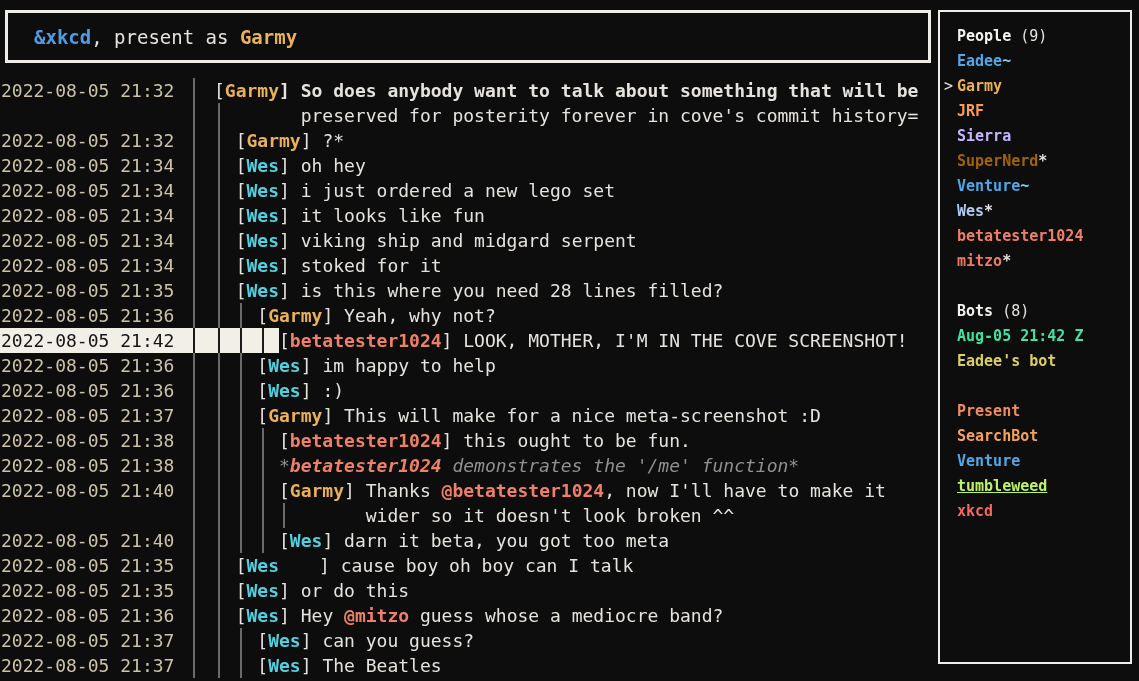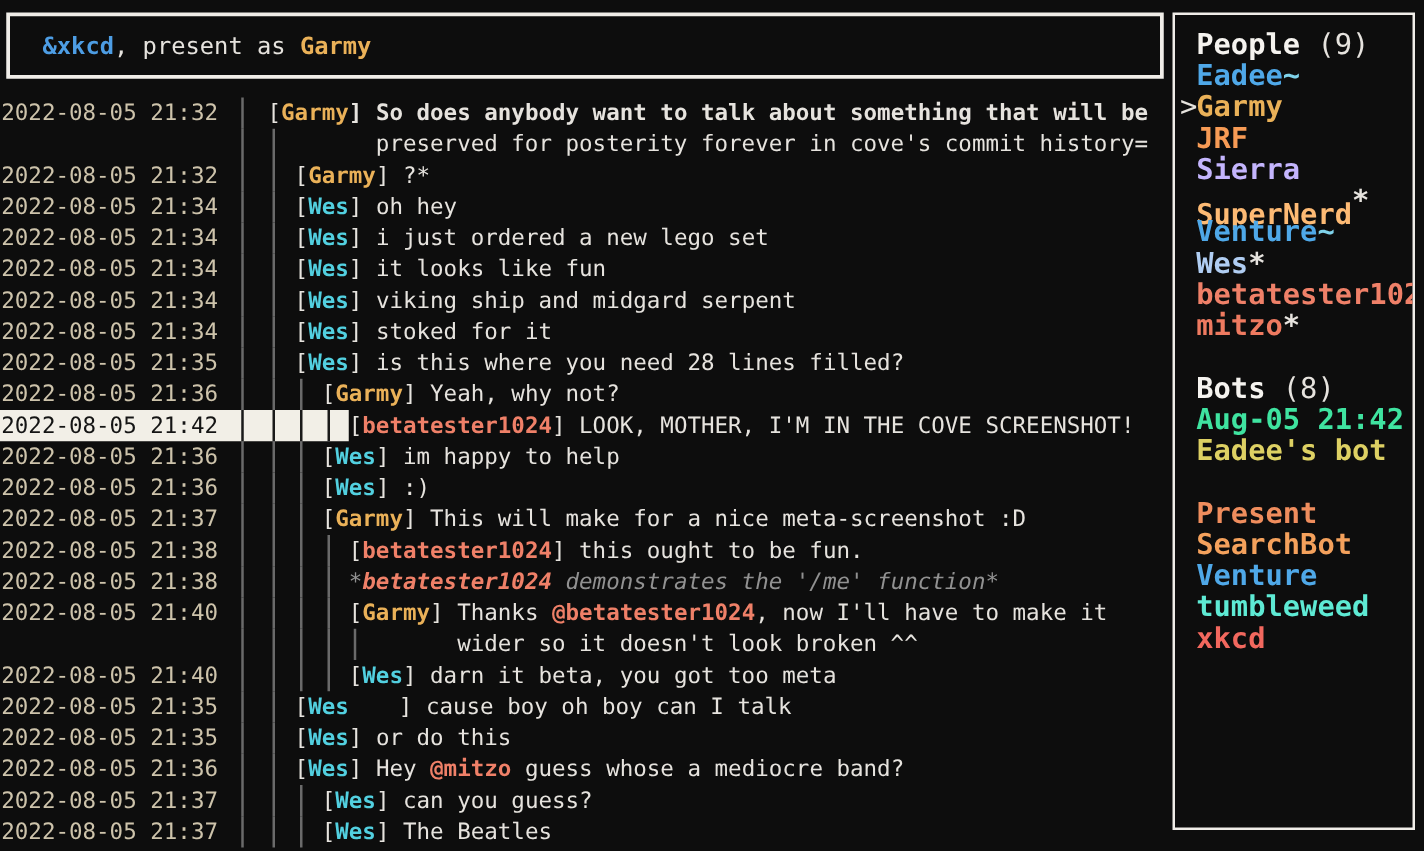--- a/index.html
+++ b/index.html
@@ -28,21 +28,21 @@
   .g::before{content:"";position:absolute;left:calc(0.5ch - 1px);top:0;bottom:0;width:2px;background:var(--guide)}
   .pad{display:block;flex:none}
   .content{white-space:pre}
   .hl .lead{background:var(--hl-bg)}
   .hl .ts{color:var(--hl-fg)}
   .hl .sepcell::before,.hl .g::before{background:var(--hl-line)}
 
   
   .sidebar{position:absolute;left:938px;top:10px;width:194px;height:654px;
     border:2px solid var(--border);padding:12px 0 0 4px;overflow:hidden}
-  .sb-line{height:25px;line-height:25px;font-size:23px;white-space:pre;display:flex}
+  .sb-line{height:25px;line-height:25px;font-size:15px;white-space:pre;display:flex}
   .mk{display:block;width:13px;flex:none}
   .sb-head .lbl{font-weight:bold;color:#f5f3ef}
   .sb-head .cnt{color:var(--fg)}
   .sb-name{font-weight:bold}
 </style>
 </head>
 <body>
 
 <div class="hdr-box">
   <span class="b" style="color: rgb(77, 157, 228);">&amp;xkcd</span><span>, present as </span><span class="b" style="color: rgb(234, 177, 88);">Garmy</span>
@@ -75,31 +75,31 @@
     <div class="chat-line"><span class="lead"><span class="ts">2022-08-05 21:37</span><span class="sepcell"></span><span class="g"></span><span class="g"></span></span><span class="content"><span style="color: rgb(230, 227, 222);">[</span><span class="b " style="color: rgb(82, 208, 224);">Wes</span><span style="color: rgb(230, 227, 222);">] The Beatles</span></span></div>
   </div>
 
 <aside class="sidebar">
   <div class="sb-line sb-head"><span class="mk"></span><span class="lbl">People</span><span class="cnt" id="people-count"> (9)</span></div>
   <div id="people-list">
       <div class="sb-line"><span class="mk" style="color: rgb(230, 227, 222);"></span><span class="sb-name" style="color: rgb(79, 168, 232);">Eadee</span><span class="sb-name" style="color: rgb(127, 210, 234);">~</span></div>
       <div class="sb-line"><span class="mk" style="color: rgb(230, 227, 222);">&gt;</span><span class="sb-name" style="color: rgb(234, 177, 88);">Garmy</span></div>
       <div class="sb-line"><span class="mk" style="color: rgb(230, 227, 222);"></span><span class="sb-name" style="color: rgb(247, 155, 85);">JRF</span></div>
       <div class="sb-line"><span class="mk" style="color: rgb(230, 227, 222);"></span><span class="sb-name" style="color: #c4b5fd;">Sierra</span></div>
-      <div class="sb-line"><span class="mk" style="color: rgb(230, 227, 222);"></span><span class="sb-name" style="color: #fdba74; margin-top: 11px;">SuperNerd</span><span class="sb-name" style="color: rgb(230, 227, 222);">*</span></div>
+      <div class="sb-line"><span class="mk" style="color: rgb(230, 227, 222);"></span><span class="sb-name" style="color: #a16207;">SuperNerd</span><span class="sb-name" style="color: rgb(230, 227, 222);">*</span></div>
       <div class="sb-line"><span class="mk" style="color: rgb(230, 227, 222);"></span><span class="sb-name" style="color: rgb(79, 168, 232);">Venture</span><span class="sb-name" style="color: rgb(127, 210, 234);">~</span></div>
       <div class="sb-line"><span class="mk" style="color: rgb(230, 227, 222);"></span><span class="sb-name" style="color: rgb(176, 205, 242);">Wes</span><span class="sb-name" style="color: rgb(230, 227, 222);">*</span></div>
       <div class="sb-line"><span class="mk" style="color: rgb(230, 227, 222);"></span><span class="sb-name" style="color: rgb(239, 128, 104);">betatester1024</span></div>
       <div class="sb-line"><span class="mk" style="color: rgb(230, 227, 222);"></span><span class="sb-name" style="color: rgb(238, 122, 96);">mitzo</span><span class="sb-name" style="color: rgb(230, 227, 222);">*</span></div>
     </div>
   <div class="sb-line"></div>
   <div class="sb-line sb-head"><span class="mk"></span><span class="lbl">Bots</span><span class="cnt" id="bots-count"> (8)</span></div>
   <div id="bots-list">
       <div class="sb-line"><span class="mk"></span><span class="sb-name" style="color: rgb(63, 227, 160);">Aug-05 21:42 Z</span></div>
       <div class="sb-line"><span class="mk"></span><span class="sb-name" style="color: rgb(221, 208, 99);">Eadee's bot</span></div>
       <div class="sb-line"><span class="mk"></span></div>
       <div class="sb-line"><span class="mk"></span><span class="sb-name" style="color: rgb(239, 141, 93);">Present</span></div>
       <div class="sb-line"><span class="mk"></span><span class="sb-name" style="color: rgb(244, 161, 92);">SearchBot</span></div>
       <div class="sb-line"><span class="mk"></span><span class="sb-name" style="color: rgb(79, 168, 232);">Venture</span></div>
-      <div class="sb-line"><span class="mk"></span><span class="sb-name" style="color: #5eead4;">tumbleweed</span></div>
+      <div class="sb-line"><span class="mk"></span><span class="sb-name" style="color: #bef264; text-decoration: underline;">tumbleweed</span></div>
       <div class="sb-line"><span class="mk"></span><span class="sb-name" style="color: rgb(242, 104, 94);">xkcd</span></div>
     </div>
 </aside>
 
 </body></html>

